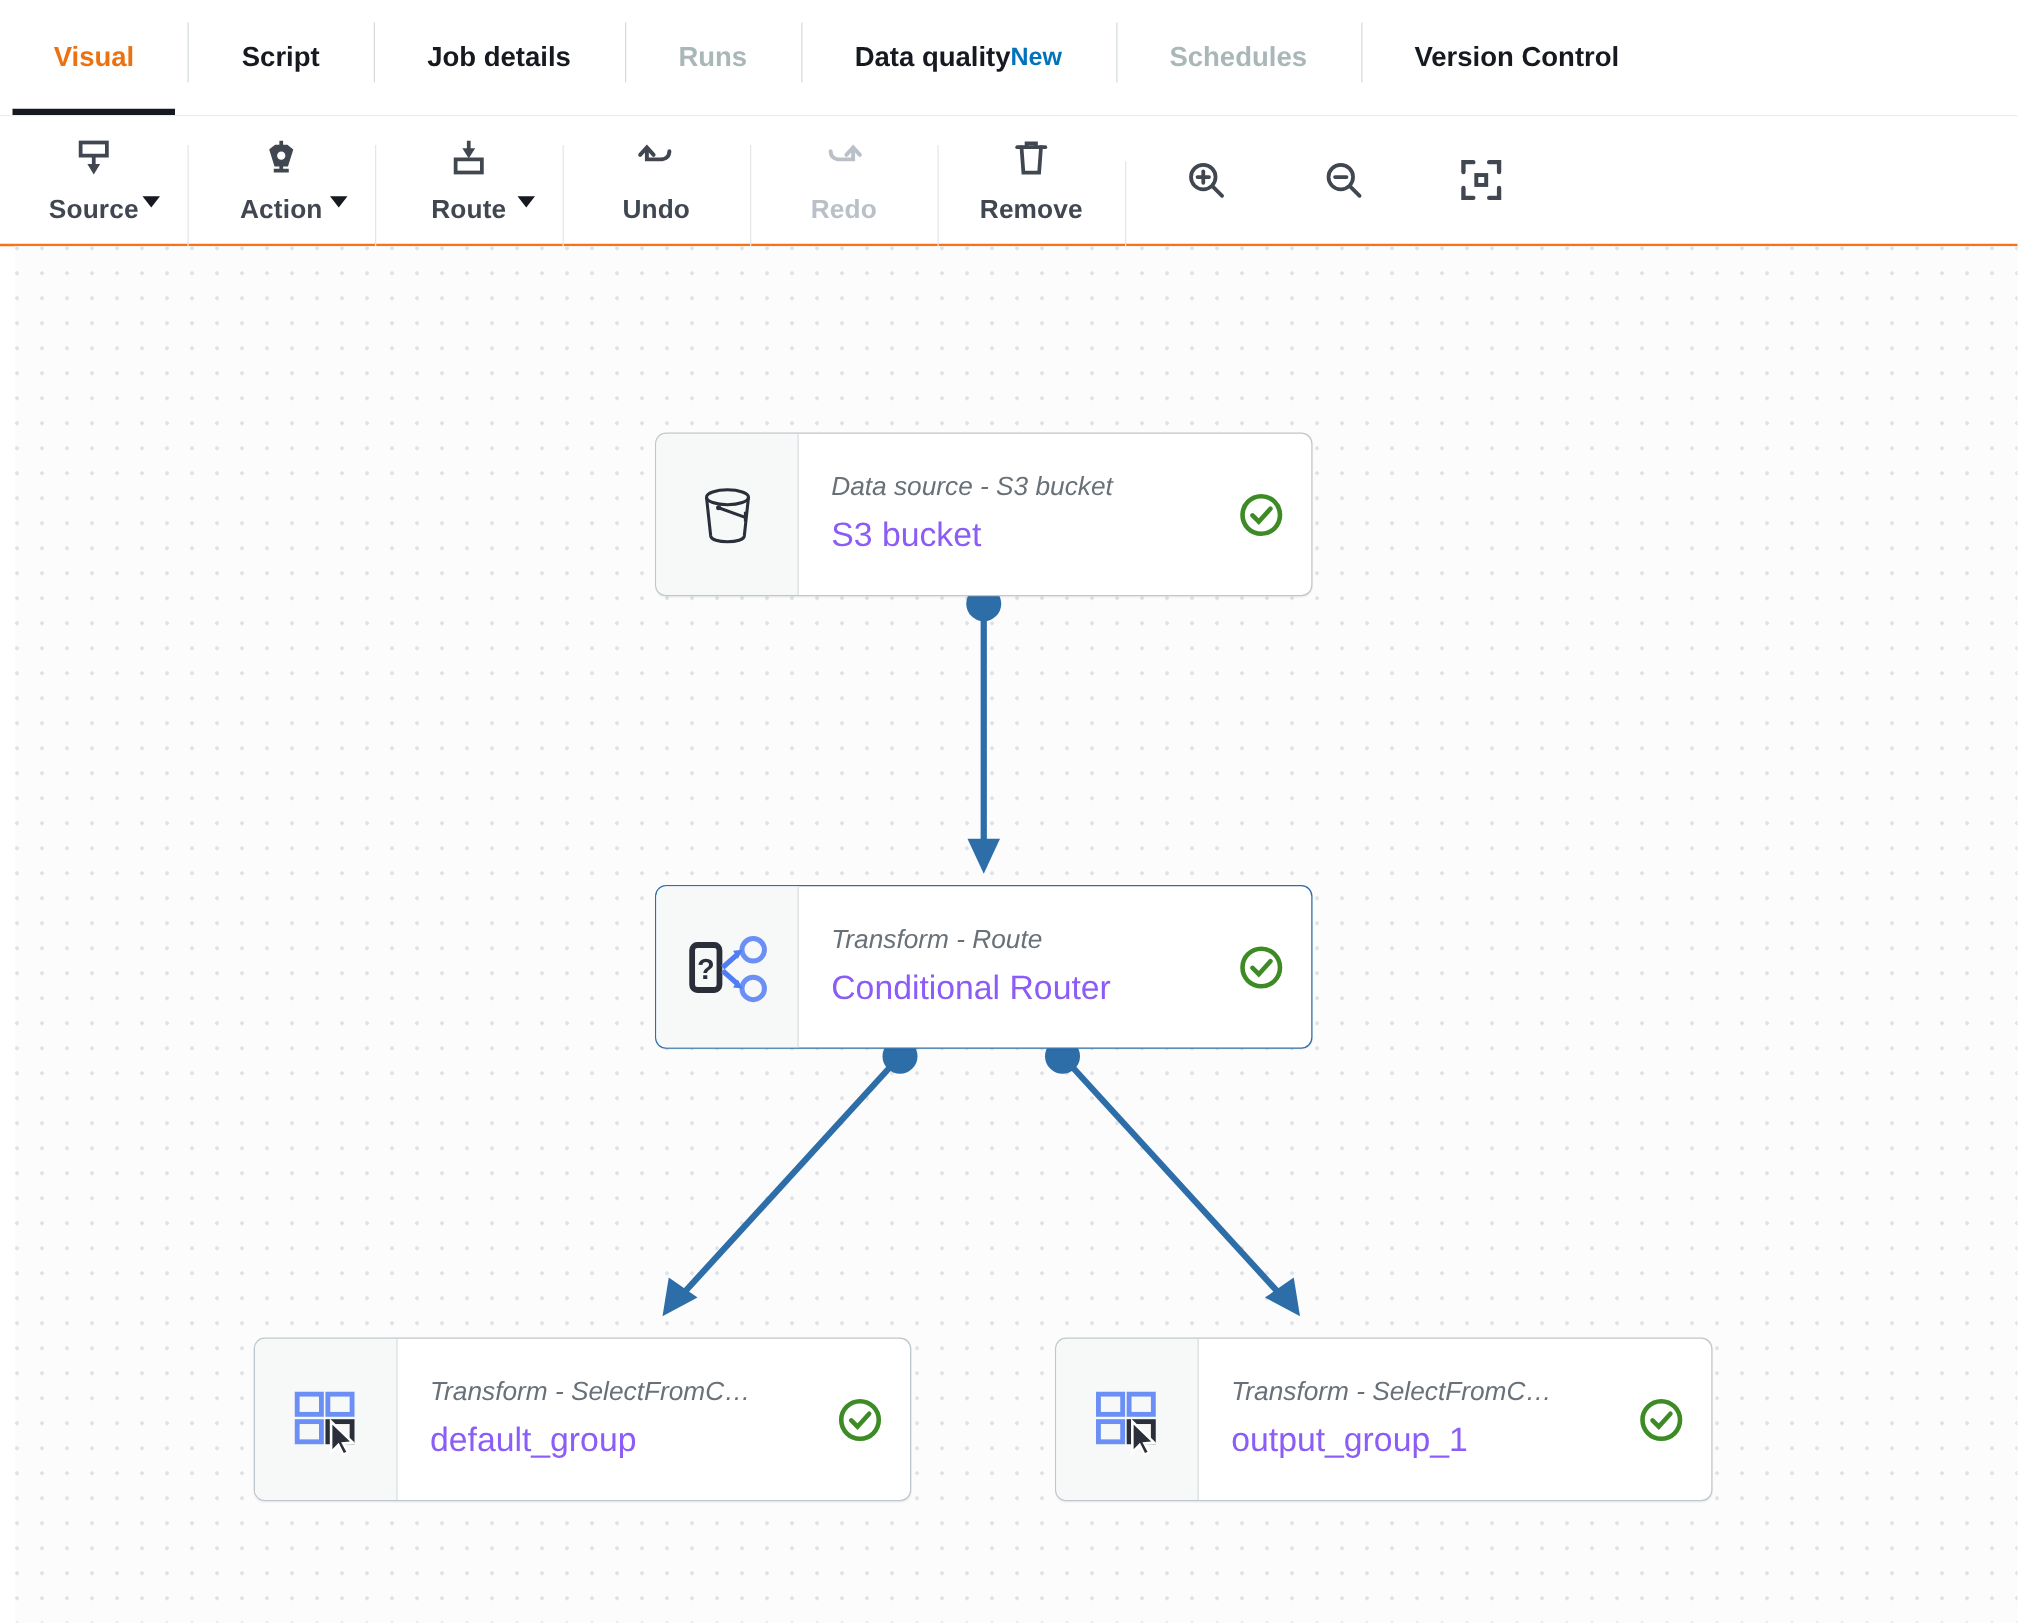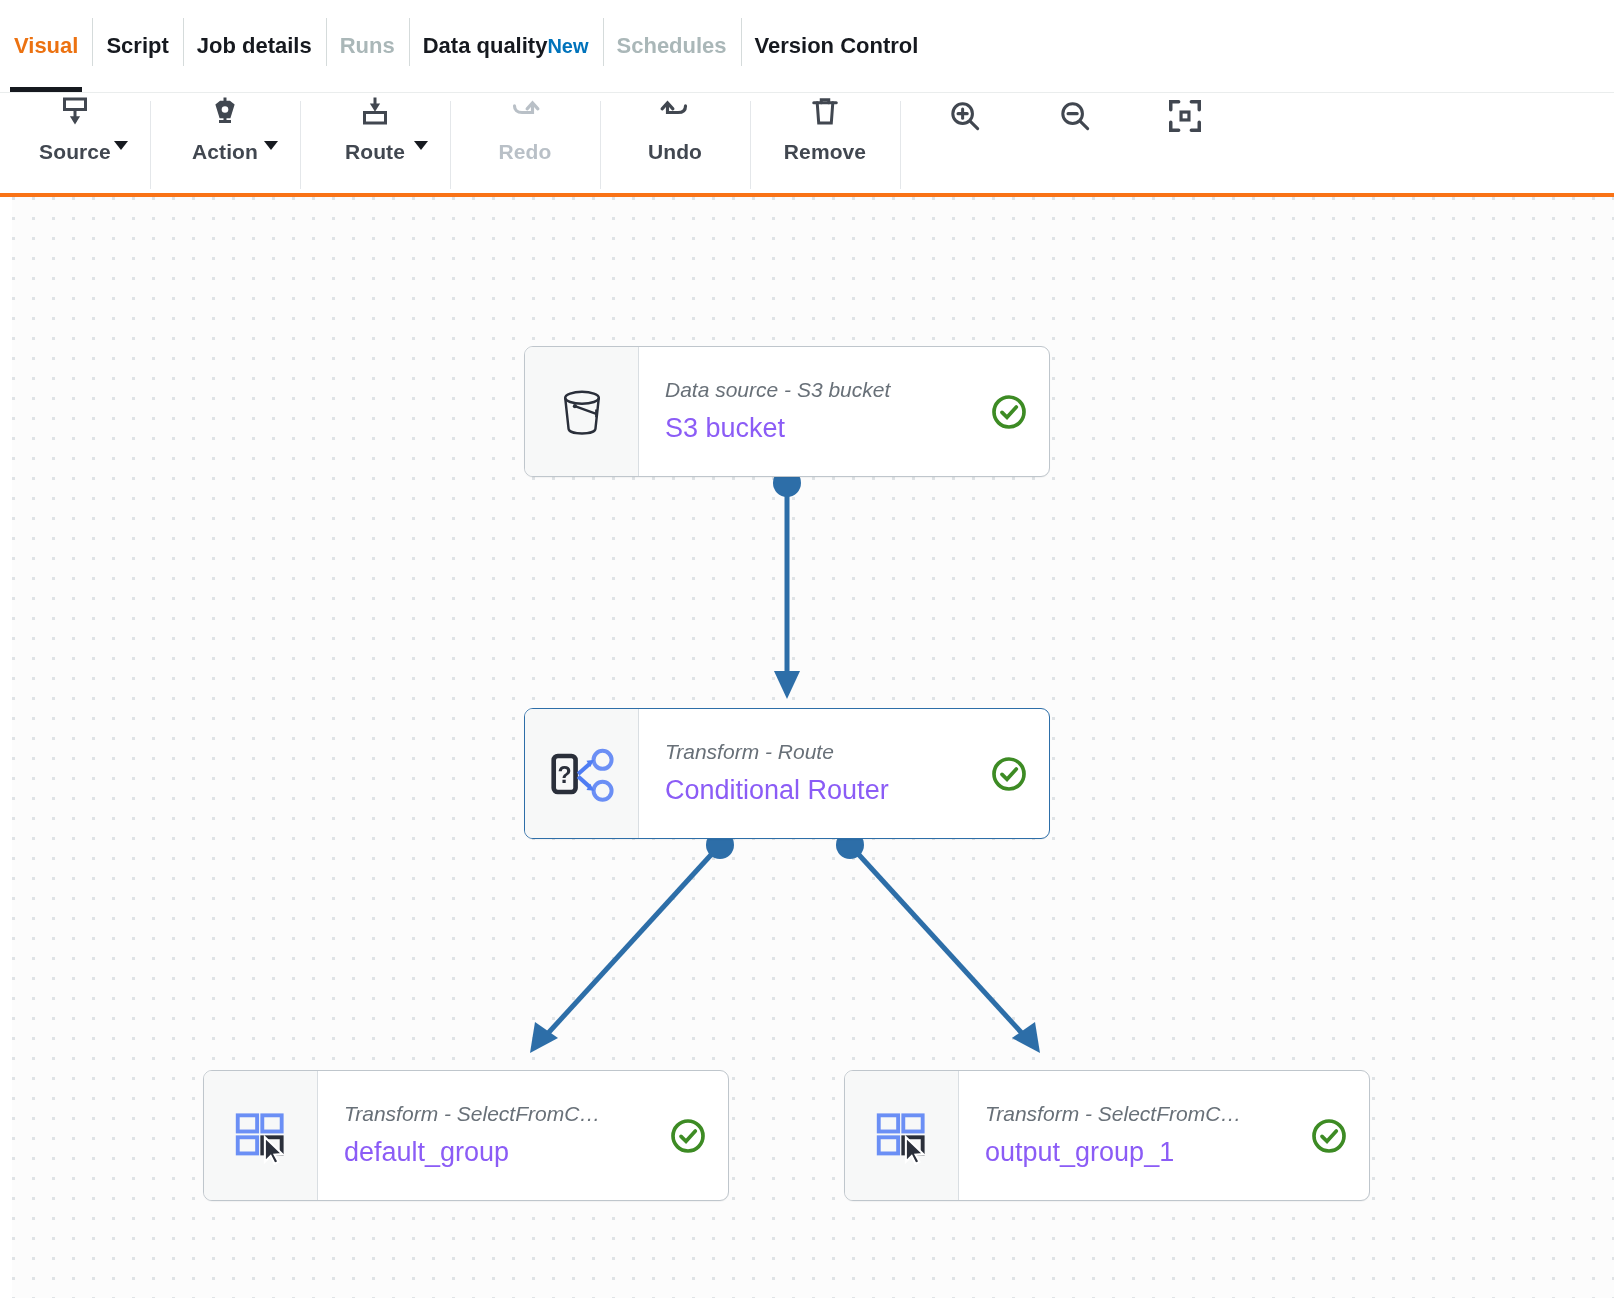--- a/index.html
+++ b/index.html
@@ -17,21 +17,21 @@
     left: 0; top: 0;
     width: 1614px; height: 92px;
     background: #ffffff;
     display: flex;
     align-items: stretch;
   }
   .tab {
     display: flex;
     align-items: center;
     justify-content: center;
-    padding: 0 14px;
+    padding: 0 43px;
     position: relative;
     font-size: 22px;
     font-weight: bold;
     color: #16191f;
     cursor: pointer;
     height: 92px;
   }
   .tab + .tab::before {
     content: "";
     position: absolute;
@@ -54,23 +54,23 @@
     font-weight: bold;
   }
 
   
   .toolbar {
     position: absolute;
     left: 0; top: 92px;
     width: 1614px; height: 105px;
     background: #ffffff;
     border-top: 1px solid #eaeded;
-    border-bottom: 4px solid #f97316;
-    display: flex;
-    align-items: flex-start;
+    border-bottom: 2px solid #f97316;
+    display: flex;
+    align-items: center;
   }
   .tbtn {
     position: relative;
     width: 150px;
     display: flex;
     flex-direction: column;
     align-items: center;
     justify-content: center;
     gap: 7px;
     cursor: pointer;
@@ -240,38 +240,38 @@
       <svg width="36" height="36" viewBox="0 0 24 24" fill="none" stroke="currentColor" stroke-width="2">
         <line x1="12" y1="3" x2="12" y2="10"></line>
         <polygon points="12,12.5 8.6,7 15.4,7" fill="currentColor" stroke="none"></polygon>
         <rect x="5" y="13" width="14" height="7"></rect>
       </svg>
     </span>
     <span class="lbl">Route</span>
     <span class="caret"></span>
   </div>
 
+  <div class="tbtn">
+    <span>
+      <svg width="36" height="36" viewBox="0 0 24 24" fill="none" stroke="currentColor" stroke-width="2.1" stroke-linecap="round">
+        <path d="M7 7 L7 13 L14 13 C17.3 13 19 11.2 19 8.6"></path>
+        <polyline points="3.4,10.6 7,6.6 10.6,10.6" fill="none"></polyline>
+      </svg>
+    </span>
+    <span class="lbl">Undo</span>
+  </div>
+
   <div class="tbtn disabled">
     <span>
       <svg width="36" height="36" viewBox="0 0 24 24" fill="none" stroke="currentColor" stroke-width="2.1" stroke-linecap="round">
         <path d="M17 7 L17 13 L10 13 C6.7 13 5 11.2 5 8.6"></path>
         <polyline points="20.6,10.6 17,6.6 13.4,10.6" fill="none"></polyline>
       </svg>
     </span>
     <span class="lbl">Redo</span>
-  </div>
-
-  <div class="tbtn">
-    <span>
-      <svg width="36" height="36" viewBox="0 0 24 24" fill="none" stroke="currentColor" stroke-width="2.1" stroke-linecap="round">
-        <path d="M7 7 L7 13 L14 13 C17.3 13 19 11.2 19 8.6"></path>
-        <polyline points="3.4,10.6 7,6.6 10.6,10.6" fill="none"></polyline>
-      </svg>
-    </span>
-    <span class="lbl">Undo</span>
   </div>
 
   <div class="tbtn">
     <span>
       <svg width="36" height="36" viewBox="0 0 24 24" fill="none" stroke="currentColor" stroke-width="2" stroke-linecap="round">
         <line x1="4.5" y1="6.5" x2="19.5" y2="6.5"></line>
         <path d="M9.5 6.5 L9.5 4.5 L14.5 4.5 L14.5 6.5"></path>
         <path d="M6.8 6.5 L7.8 20 L16.2 20 L17.2 6.5"></path>
       </svg>
     </span>

